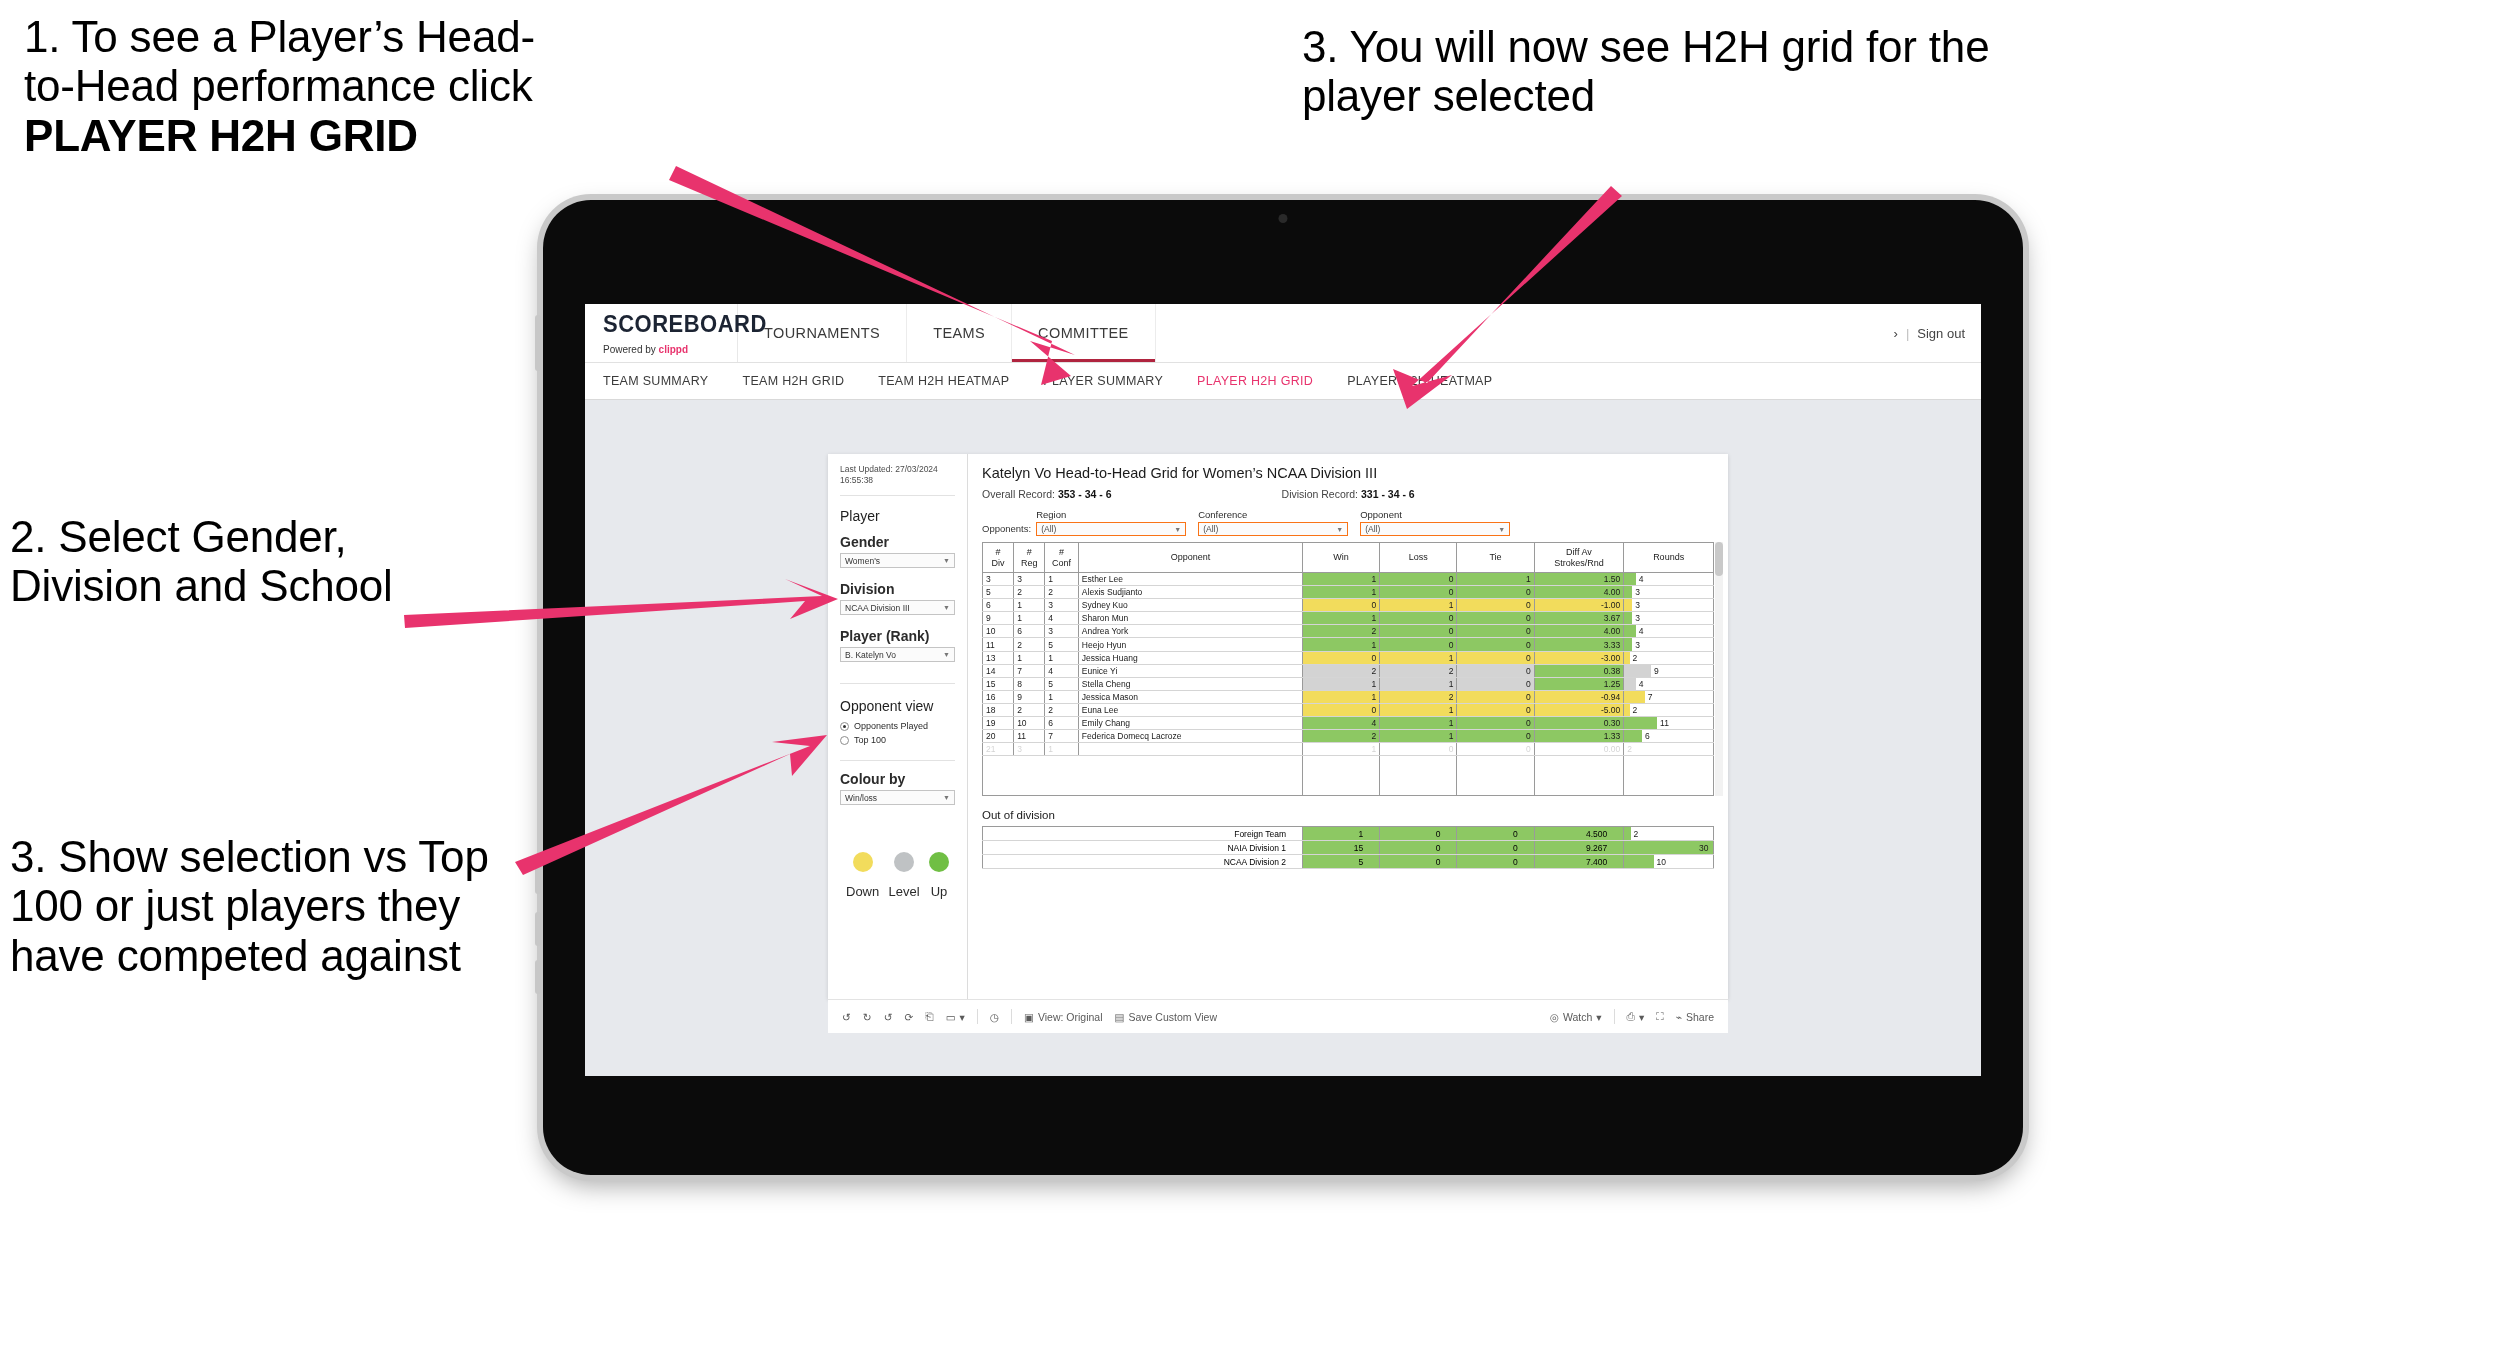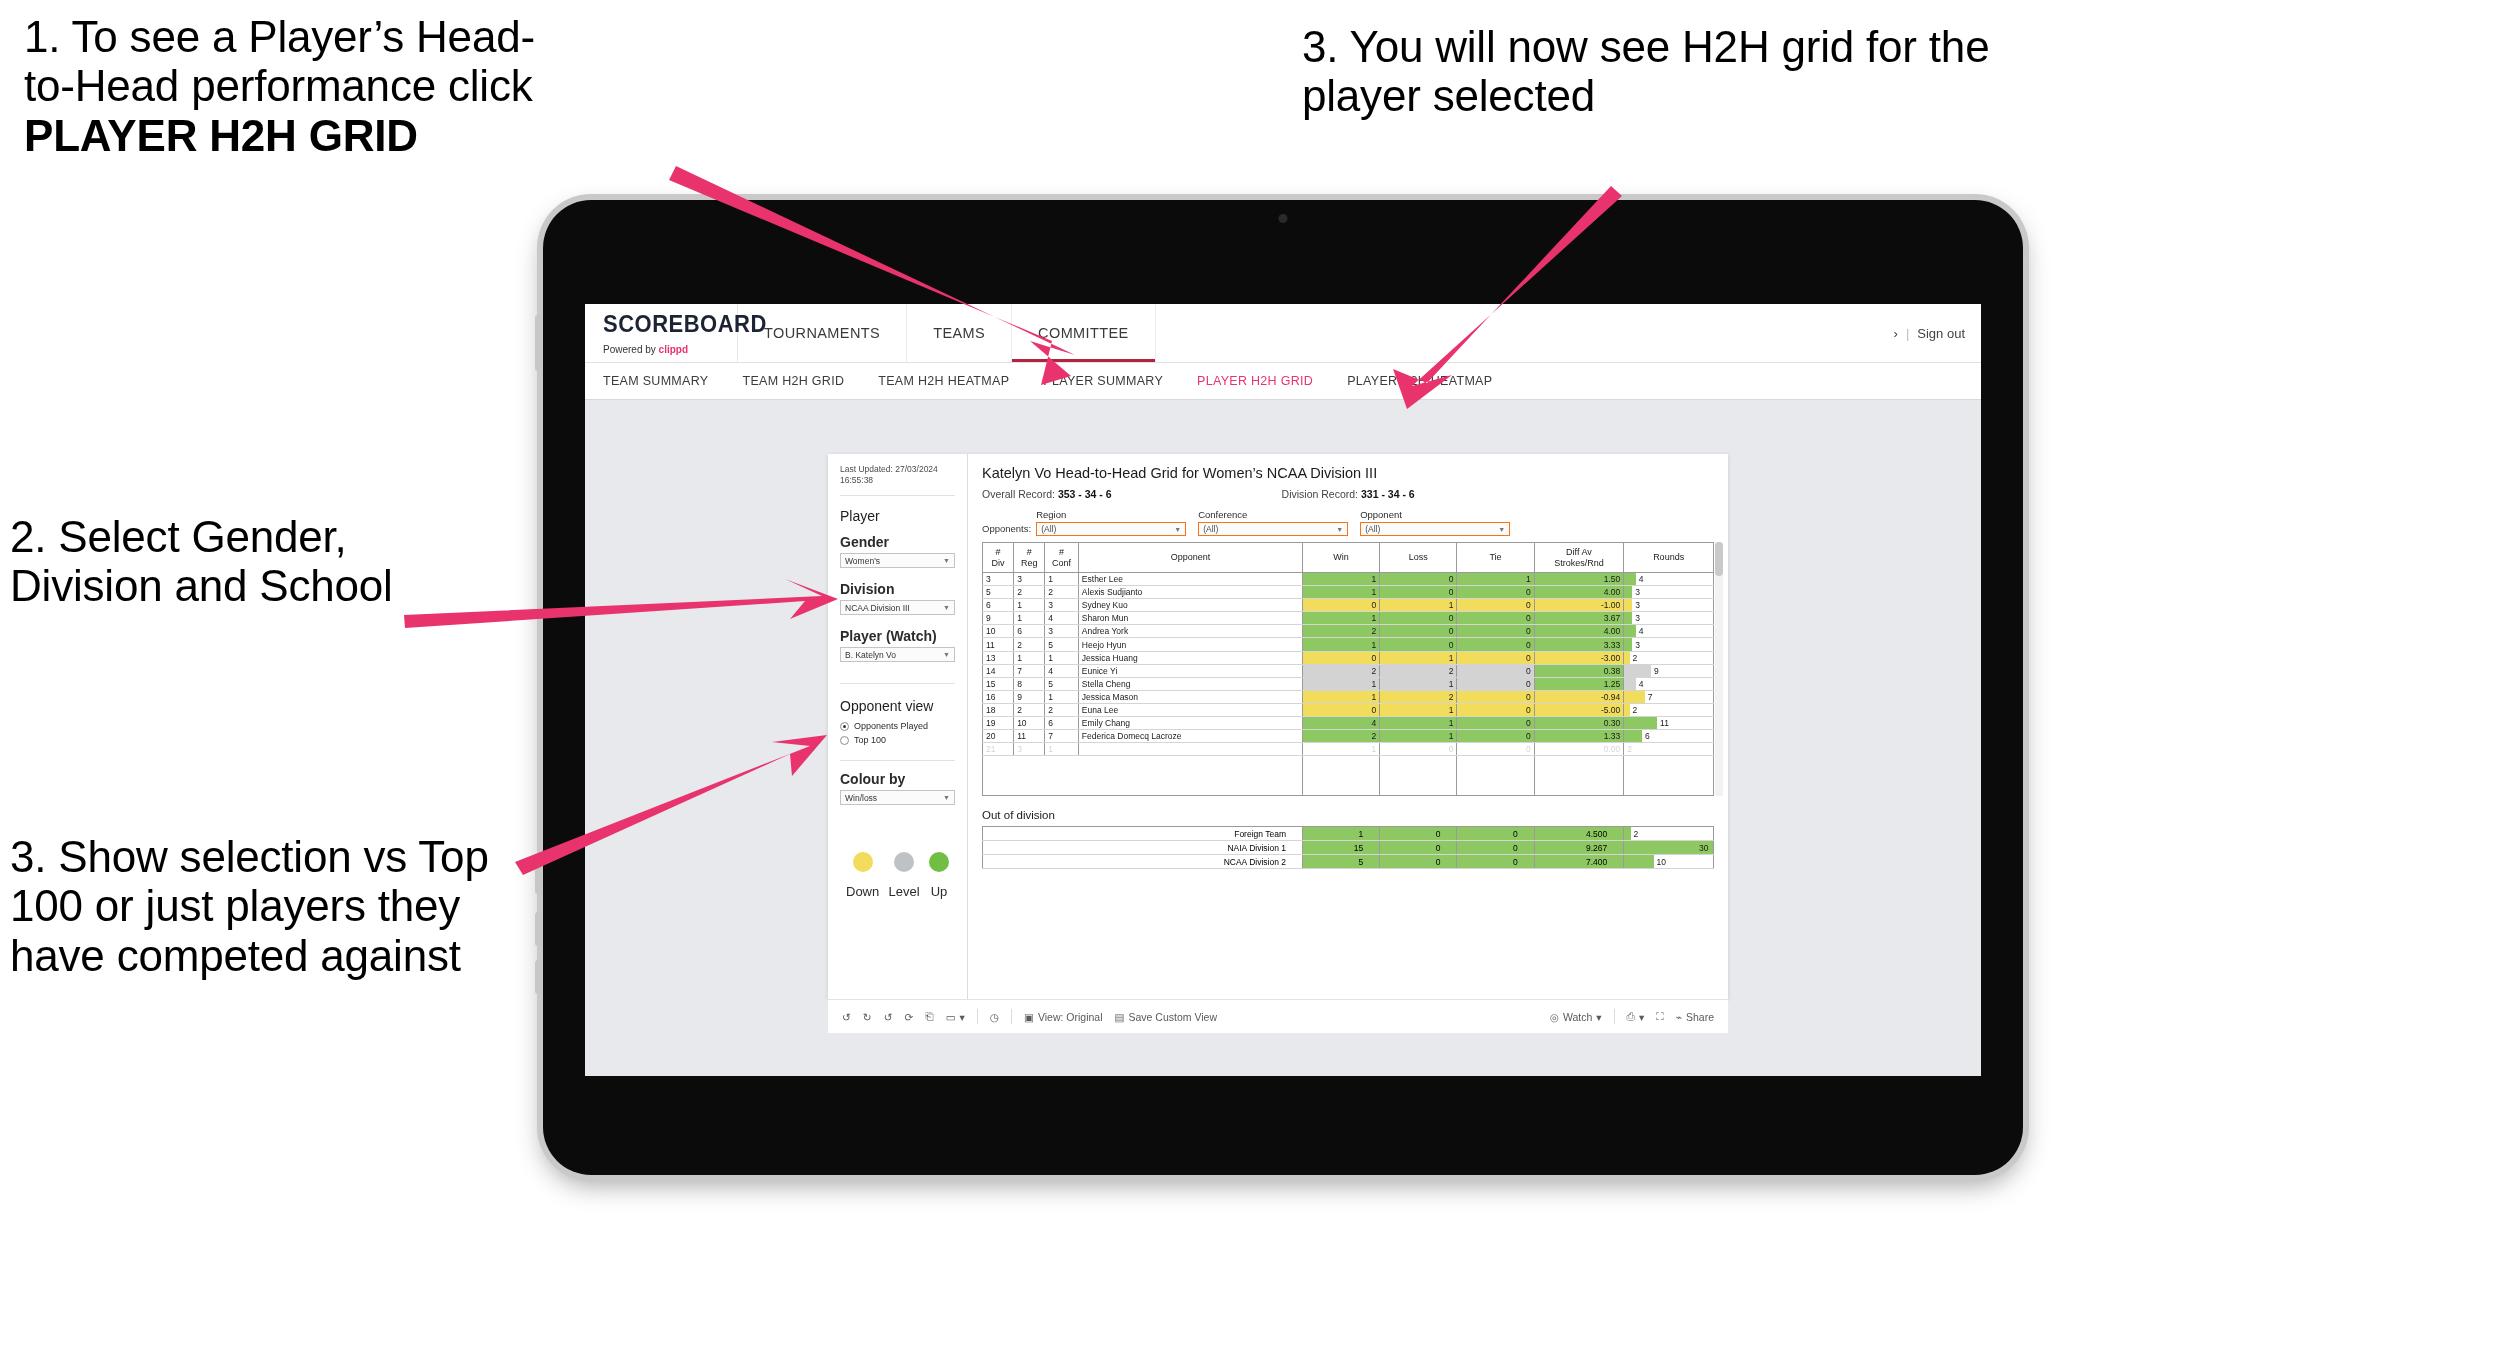--- a/index.html
+++ b/index.html
@@ -157,21 +157,21 @@
           <span>Women's</span>
           <span class="car">▼</span>
         </div>
 
         <div class="fl">Division</div>
         <div class="dd">
           <span>NCAA Division III</span>
           <span class="car">▼</span>
         </div>
 
-        <div class="fl">Player (Watch)</div>
+        <div class="fl">Player (Rank)</div>
         <div class="dd">
           <span>B. Katelyn Vo</span>
           <span class="car">▼</span>
         </div>
 
         <div class="hr"></div>
 
         <div class="sec-h" style="margin:4px 0 7px">Opponent view</div>
         <div class="radio">
           <span class="rc on"></span>

